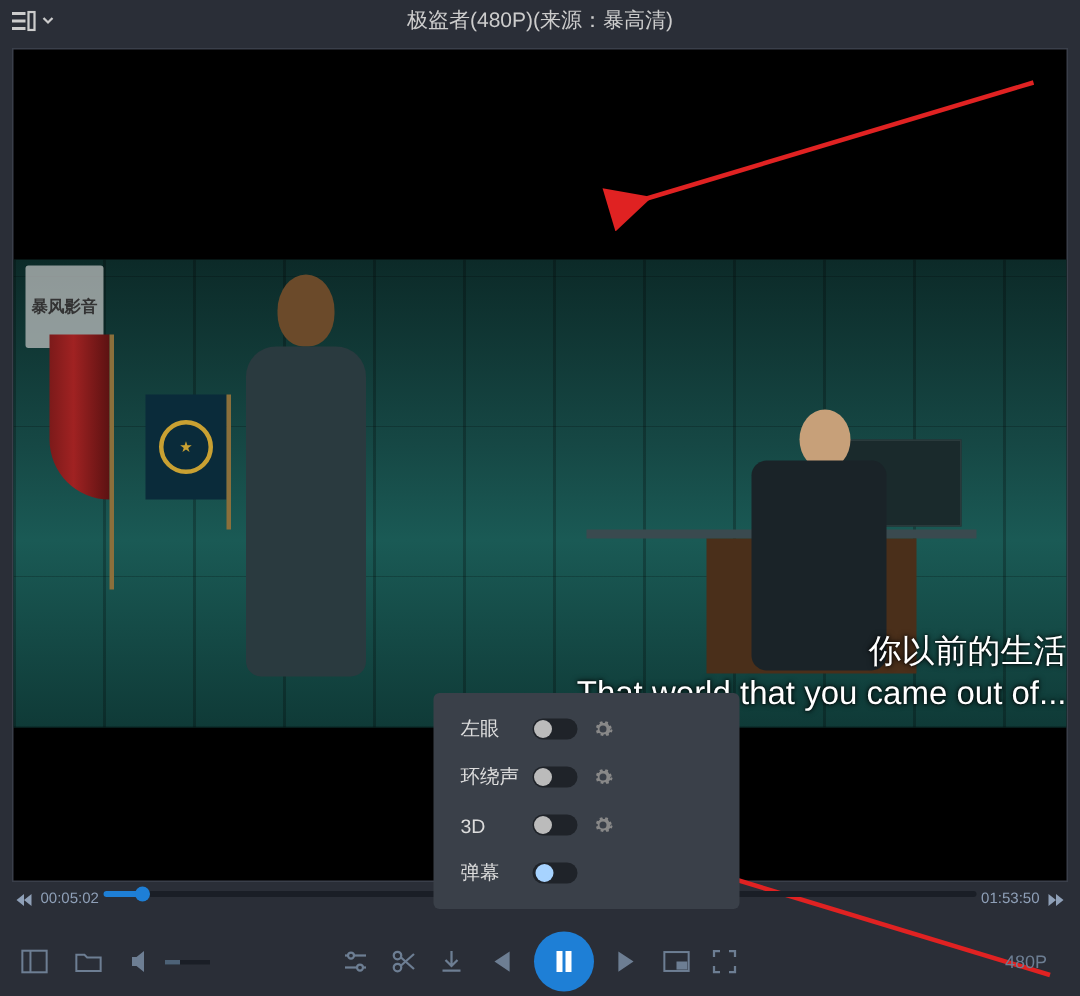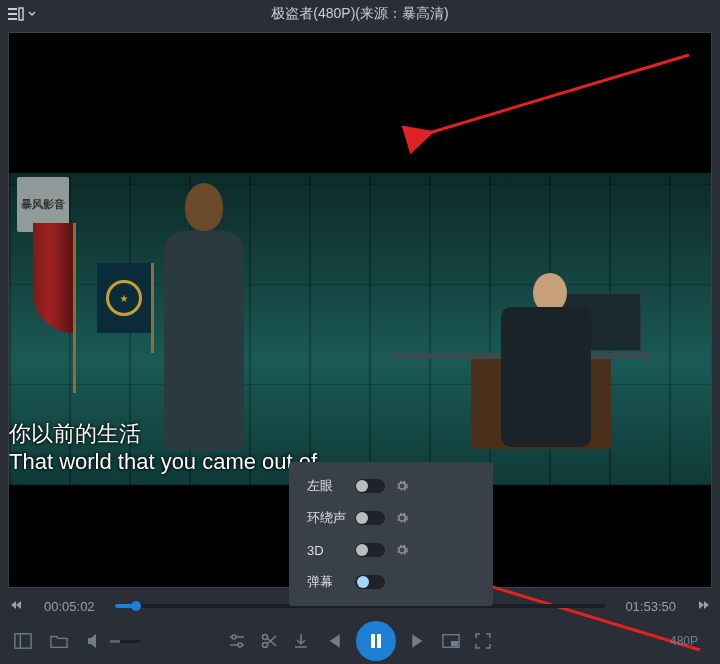--- a/index.html
+++ b/index.html
@@ -94,21 +94,21 @@
   .desk::after {
     content:""; position:absolute; right:10px; top:-60px; width:80px; height:56px;
     background:#1a2a2c; border:1px solid #2a3a3c;
   }
   .desk-base {
     position:absolute; right:100px; top:186px; width:140px; height:90px;
     background:#4a2f1a;
   }
   .subtitle {
     position:absolute; bottom:8px; left:0; right:0;
-    text-align:left; font-size:20px; color:#fff;
+    text-align:right; font-size:20px; color:#fff;
     text-shadow: 0 0 4px #000, 0 0 2px #000;
     line-height:1.3;
   }
   .subtitle .cn { font-size:22px; display:block; }
   .subtitle .en { font-size:22px; display:block; }
 
   
   .arrow {
     position:absolute; pointer-events:none;
   }
@@ -138,22 +138,22 @@
     width:12px; height:12px; background:#bbb; border-radius:50%;
     position:absolute; top:1px; left:1px;
   }
   .toggle.on .knob { background:#a7d3ff; left:2px; }
   .gear { color:#888; cursor:pointer; display:flex; }
   .gear svg { width:14px; height:14px; }
 
   
   .progress-row {
     position:absolute; left:8px; right:8px; top:594px;
-    height:24px; display:flex; align-items:center; gap:20px;
-    font-size:13px; color:#8fa0b8;
+    height:24px; display:flex; align-items:flex-start; gap:3px;
+    font-size:10px; color:#8fa0b8;
   }
   .prev-btn, .next-btn { cursor:pointer; color:#8fa0b8; padding:0 2px; }
   .progress-track {
     flex:1; height:4px; background:#1a1e26; position:relative;
     border-radius:2px; cursor:pointer;
   }
   .progress-fill {
     position:absolute; left:0; top:0; height:100%;
     background:#1e7fd6; border-radius:2px;
   }

